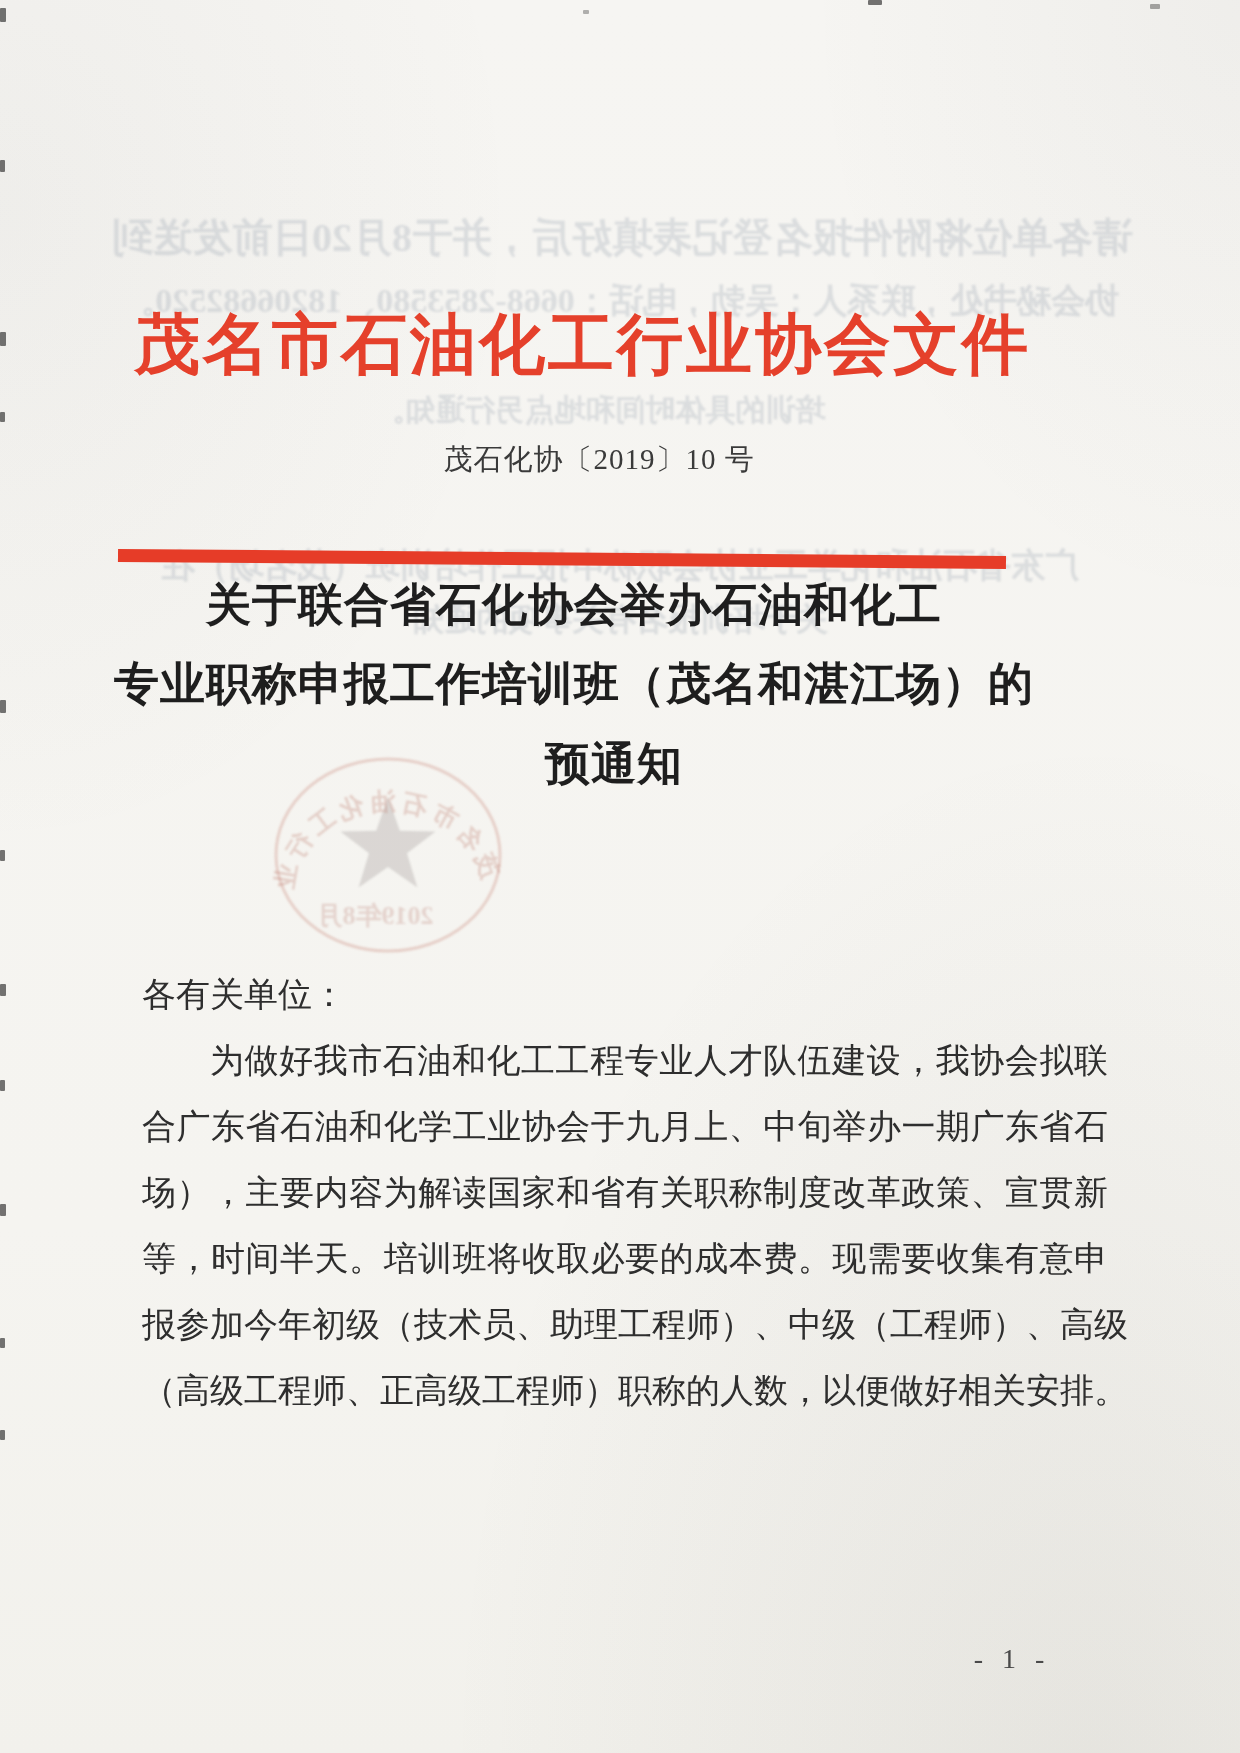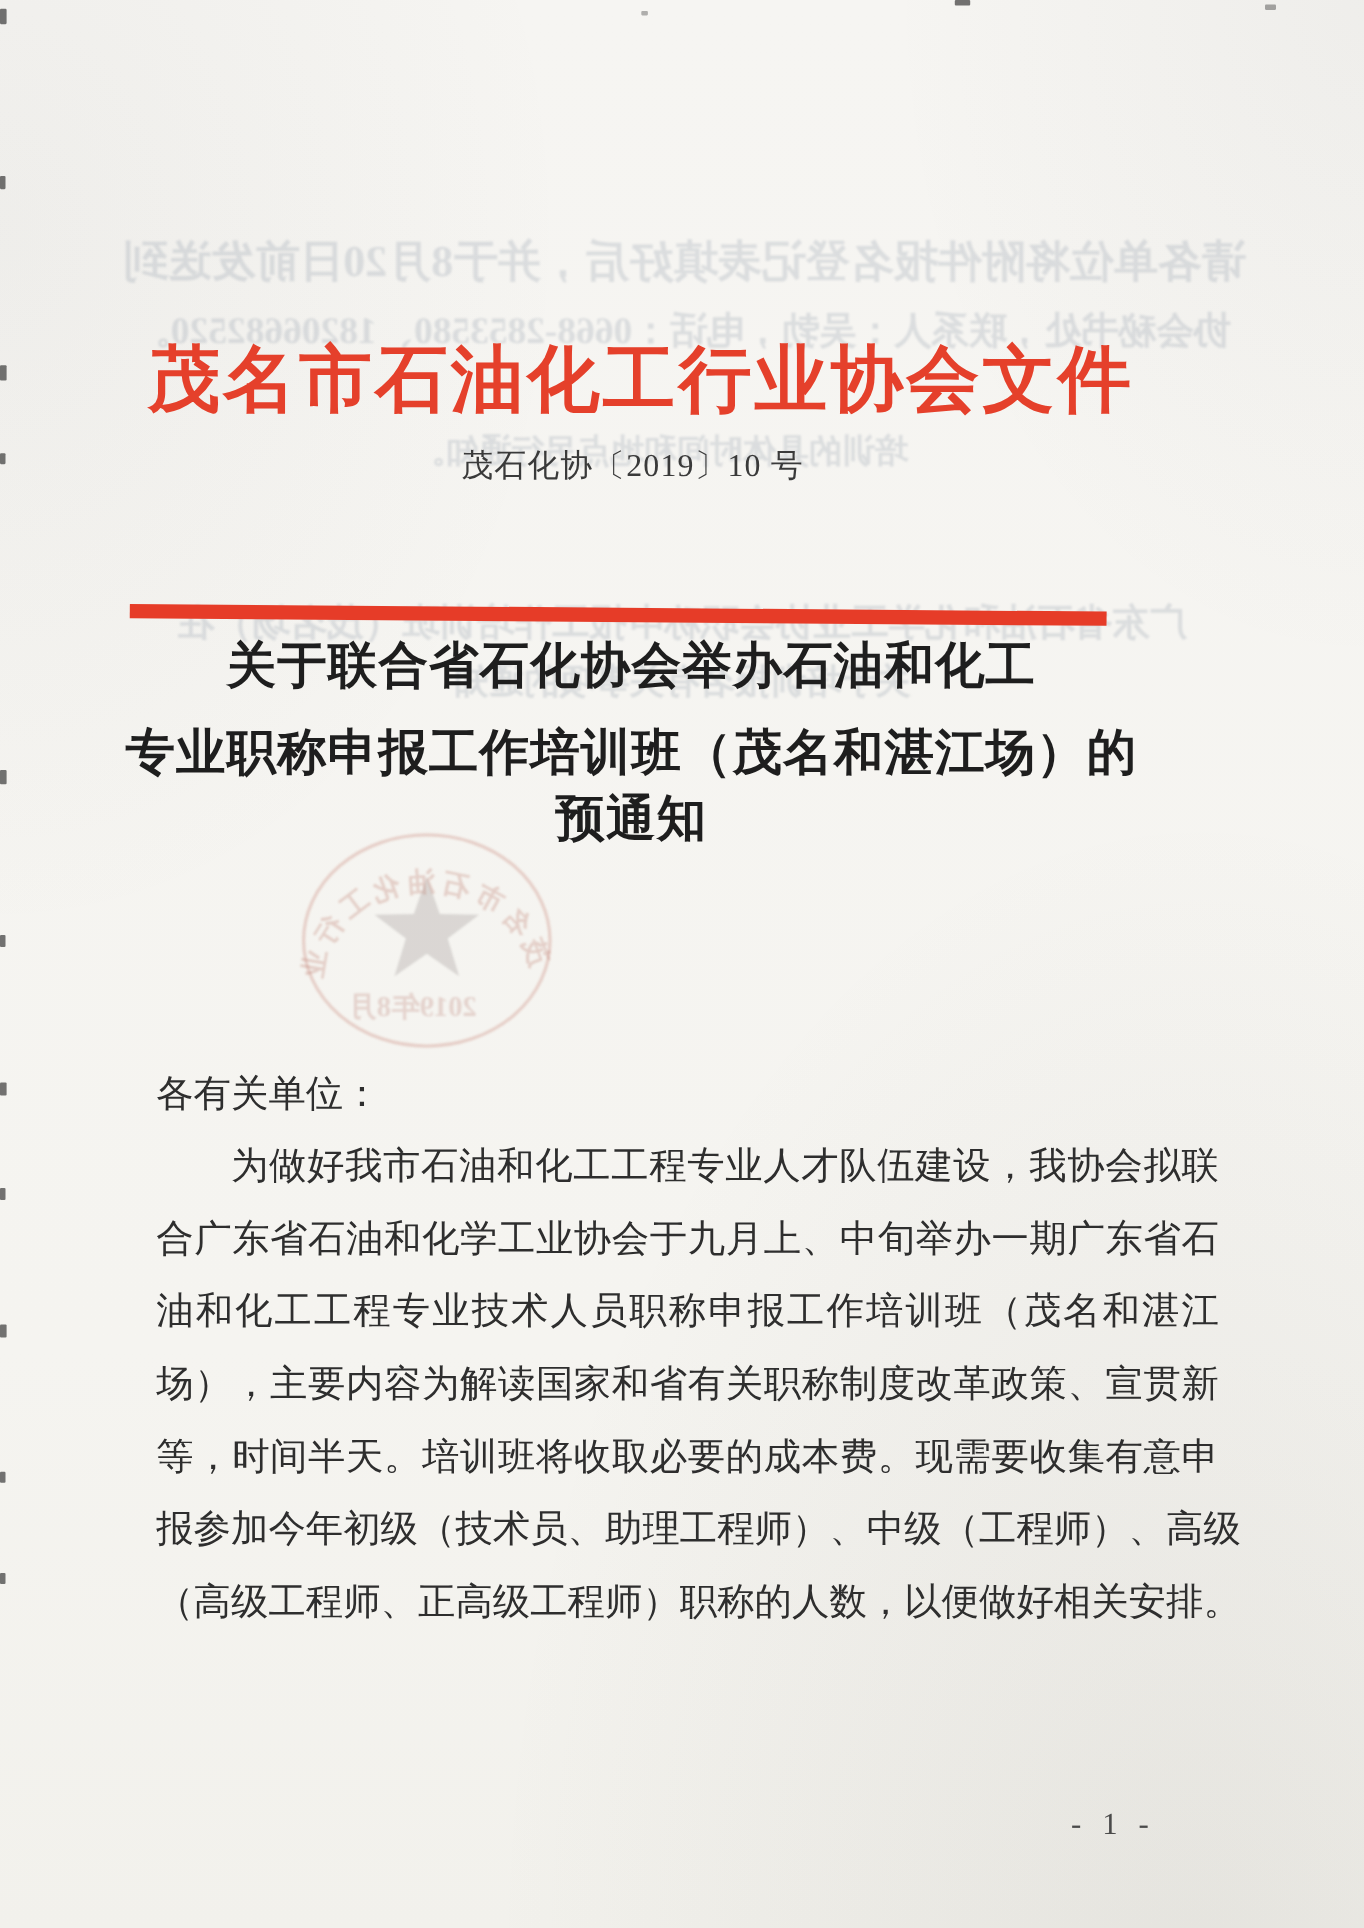--- a/index.html
+++ b/index.html
@@ -34,24 +34,24 @@
   
   .letterhead{
     left:0;top:300px;width:1165px;
     text-align:center;
     font-size:66px;font-weight:bold;
     letter-spacing:3px;
     color:#e5402b;
     white-space:nowrap;
   }
   .doc-number{
-    left:0;top:404px;width:1150px;
+    left:0;top:440px;width:1150px;
     text-align:center;
     font-size:29px;color:#3a3a3a;
-    letter-spacing:1px;white-space:nowrap;
+    letter-spacing:1px;white-space:nowrap;padding-left:24px;
   }
   .red-rule{
     left:118px;top:549px;width:888px;height:13px;
     background:#e63c28;
     transform:rotate(0.45deg);
     transform-origin:left center;
     z-index:3;
   }
   
   .doc-title{
@@ -116,27 +116,26 @@
   </svg>
 
   <div class="abs letterhead">茂名市石油化工行业协会文件</div>
 
   <div class="abs doc-number">茂石化协〔2019〕10 号</div>
 
   <div class="abs red-rule"></div>
 
   <div class="abs doc-title" style="top:575px;">关于联合省石化协会举办石油和化工</div>
   <div class="abs doc-title" style="top:654px;">专业职称申报工作培训班（茂名和湛江场）的</div>
-  <div class="abs doc-title" style="top:714px;">预通知</div>
+  <div class="abs doc-title" style="top:734px;padding-left:40px;">预通知</div>
 
   <div class="abs body-block">
     <div class="body-line salutation">各有关单位：</div>
     <div class="body-line indent">为做好我市石油和化工工程专业人才队伍建设，我协会拟联</div>
     <div class="body-line">合广东省石油和化学工业协会于九月上、中旬举办一期广东省石</div>
-    <div class="body-line">油和化工工程专业技术人员职称申报工作培训班（茂名和湛江</div>
     <div class="body-line">场），主要内容为解读国家和省有关职称制度改革政策、宣贯新</div>
     <div class="body-line">等，时间半天。培训班将收取必要的成本费。现需要收集有意申</div>
     <div class="body-line">报参加今年初级（技术员、助理工程师）、中级（工程师）、高级</div>
     <div class="body-line">（高级工程师、正高级工程师）职称的人数，以便做好相关安排。</div>
   </div>
 
   <div class="abs page-number">- 1 -</div>
 
   <div>
     <div class="speck" style="left:0;top:8px;width:6px;height:14px;"></div>

